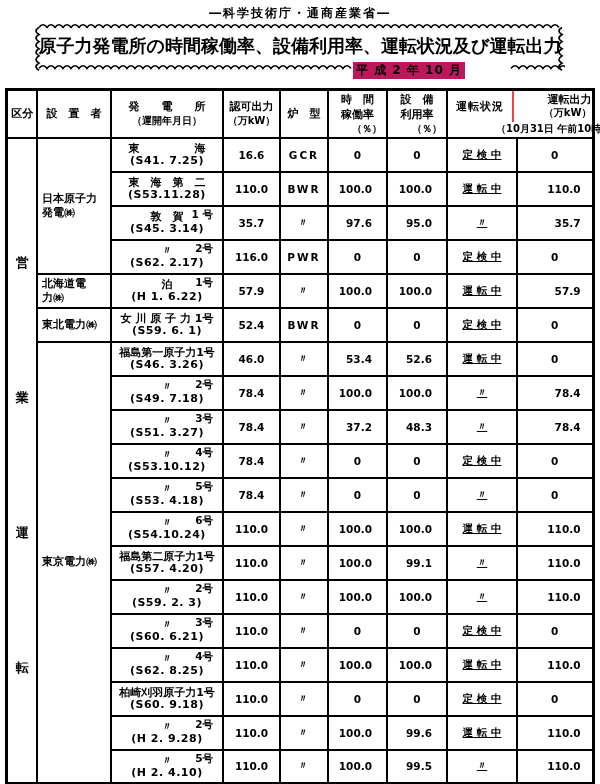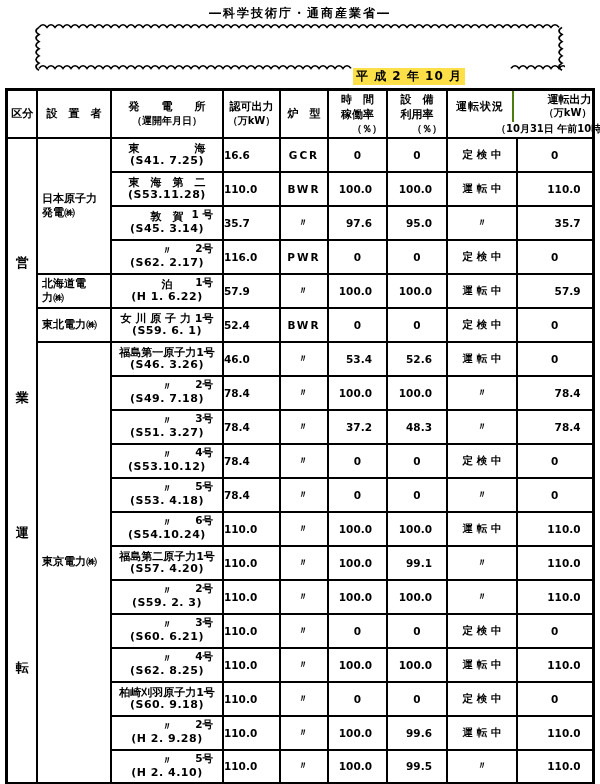--- a/index.html
+++ b/index.html
@@ -7,64 +7,65 @@
   body {
     width:600px; height:784px; background:#fff; color:#000;
     font-family:"DejaVu Sans","Liberation Sans",sans-serif;
     font-weight:700; overflow:hidden;
   }
   
   .ministry { text-align:center; font-size:12px; letter-spacing:2px; margin-top:5px; height:15px; }
   .title-box { position:relative; width:530px; height:50px; margin:2px auto 0 auto; }
   .title-box svg.borderfx { position:absolute; left:0; top:0; width:100%; height:100%; }
   .main-title { position:relative; text-align:center; font-size:18px; padding-top:12px; white-space:nowrap; letter-spacing:0; }
-  .period { position:absolute; left:318px; top:46px; font-size:12px; letter-spacing:1px; background:#fde047; padding:0 3px; white-space:nowrap; }
+  .period { position:absolute; left:318px; top:40px; font-size:12px; letter-spacing:1px; background:#be185d; padding:0 3px; white-space:nowrap; }
   
   table.main { border-collapse:collapse; table-layout:fixed; width:586px; margin:16px auto 0 auto; border:3px solid #000; }
   th, td { border:2px solid #000; padding:0; }
   thead tr { height:48px; }
   tbody tr { height:34px; }
   th { font-size:11px; font-weight:700; vertical-align:middle; }
   th .sub { font-size:10px; }
   th .pct { font-size:10px; text-align:right; padding-right:4px; }
   
   .h-so { vertical-align:top; }
   .so-top { display:flex; height:31px; }
-  .so-status { flex:0 0 66px; border-right:2px solid #4d7c0f; display:flex; align-items:center; justify-content:center; font-size:11px; letter-spacing:1px; }
+  .so-status { flex:0 0 66px; border-right:2px solid #ef4444; display:flex; align-items:center; justify-content:center; font-size:11px; letter-spacing:1px; }
   .so-output { flex:1; text-align:right; padding-top:2px; font-size:11px; line-height:13px; }
   .so-note { font-size:10px; white-space:nowrap; text-align:center; letter-spacing:0; line-height:14px;margin-left:48px; }
   
   td { font-size:10.5px; vertical-align:middle; }
   .kubun-cell { vertical-align:middle; }
   .kubun-inner { display:flex; flex-direction:column; justify-content:space-around; align-items:center; height:640px; padding:55px 0 45px 0; font-size:13px; }
   .op-label { font-size:11px; line-height:14px; white-space:pre-line; padding-left:4px; }
   .plant-cell { vertical-align:middle; padding:1px 5px; }
   .plant-top { position:relative; text-align:center; font-size:11px; line-height:13px; white-space:nowrap; }
   .plant-unit { position:absolute; right:4px; top:-2px; font-size:10.5px; }
   .plant-date { text-align:center; font-size:11px; line-height:12px; letter-spacing:0.5px; white-space:nowrap; }
   .ctr { text-align:center; }
-  .num { text-align:left; }
+  .num { text-align:center; }
   .num-t { text-align:right; padding-right:14px; }
   .num-o { text-align:right; padding-right:11px; }
   .reactor { text-align:center; letter-spacing:2px; }
-  .status { text-align:center; white-space:nowrap; }
+  .status { text-align:center; white-space:nowrap;text-decoration:underline; }
 </style>
 </head>
 <body>
 
 <div class="ministry">―科学技術庁・通商産業省―</div>
 
 <div class="title-box">
   <svg class="borderfx" viewBox="0 0 530 56" preserveAspectRatio="none" aria-hidden="true">
       <path d="M 4 6 q 4 -6 8 0 q 4 -6 8 0 q 4 -6 8 0 q 4 -6 8 0 q 4 -6 8 0 q 4 -6 8 0 q 4 -6 8 0 q 4 -6 8 0 q 4 -6 8 0 q 4 -6 8 0 q 4 -6 8 0 q 4 -6 8 0 q 4 -6 8 0 q 4 -6 8 0 q 4 -6 8 0 q 4 -6 8 0 q 4 -6 8 0 q 4 -6 8 0 q 4 -6 8 0 q 4 -6 8 0 q 4 -6 8 0 q 4 -6 8 0 q 4 -6 8 0 q 4 -6 8 0 q 4 -6 8 0 q 4 -6 8 0 q 4 -6 8 0 q 4 -6 8 0 q 4 -6 8 0 q 4 -6 8 0 q 4 -6 8 0 q 4 -6 8 0 q 4 -6 8 0 q 4 -6 8 0 q 4 -6 8 0 q 4 -6 8 0 q 4 -6 8 0 q 4 -6 8 0 q 4 -6 8 0 q 4 -6 8 0 q 4 -6 8 0 q 4 -6 8 0 q 4 -6 8 0 q 4 -6 8 0 q 4 -6 8 0 q 4 -6 8 0 q 4 -6 8 0 q 4 -6 8 0 q 4 -6 8 0 q 4 -6 8 0 q 4 -6 8 0 q 4 -6 8 0 q 4 -6 8 0 q 4 -6 8 0 q 4 -6 8 0 q 4 -6 8 0 q 4 -6 8 0 q 4 -6 8 0 q 4 -6 8 0 q 4 -6 8 0 q 4 -6 8 0 q 4 -6 8 0 q 4 -6 8 0 q 4 -6 8 0 q 4 -6 8 0" fill="none" stroke="#000" stroke-width="1.8"></path>
       <path d="M 4 52 q 4 -6 8 0 q 4 -6 8 0 q 4 -6 8 0 q 4 -6 8 0 q 4 -6 8 0 q 4 -6 8 0 q 4 -6 8 0 q 4 -6 8 0 q 4 -6 8 0 q 4 -6 8 0 q 4 -6 8 0 q 4 -6 8 0 q 4 -6 8 0 q 4 -6 8 0 q 4 -6 8 0 q 4 -6 8 0 q 4 -6 8 0 q 4 -6 8 0 q 4 -6 8 0 q 4 -6 8 0 q 4 -6 8 0 q 4 -6 8 0 q 4 -6 8 0 q 4 -6 8 0 q 4 -6 8 0 q 4 -6 8 0 q 4 -6 8 0 q 4 -6 8 0 q 4 -6 8 0 q 4 -6 8 0 q 4 -6 8 0 q 4 -6 8 0 q 4 -6 8 0 q 4 -6 8 0 q 4 -6 8 0 q 4 -6 8 0 q 4 -6 8 0 q 4 -6 8 0 q 4 -6 8 0" fill="none" stroke="#000" stroke-width="1.8"></path>
       <path d="M 476 52 q 4 -6 8 0 q 4 -6 8 0 q 4 -6 8 0 q 4 -6 8 0 q 4 -6 8 0 q 4 -6 8 0 q 4 -6 8 0" fill="none" stroke="#000" stroke-width="1.8"></path>
       <path d="M 4 6 q -6 4 0 8 q -6 4 0 8 q -6 4 0 8 q -6 4 0 8 q -6 4 0 8 q -6 4 0 8" fill="none" stroke="#000" stroke-width="1.8"></path>
       <path d="M 527 6 q -6 4 0 8 q -6 4 0 8 q -6 4 0 8 q -6 4 0 8 q -6 4 0 8 q -6 4 0 8" fill="none" stroke="#000" stroke-width="1.8"></path>
     </svg>
+  <div class="main-title">原子力発電所の時間稼働率、設備利用率、運転状況及び運転出力</div>
   <div class="period">平 成 2 年 10 月</div>
 </div>
 
 <table class="main">
   <colgroup>
     <col style="width:30px">
       <col style="width:74px">
       <col style="width:112px">
       <col style="width:57px">
     <col style="width:48px">

